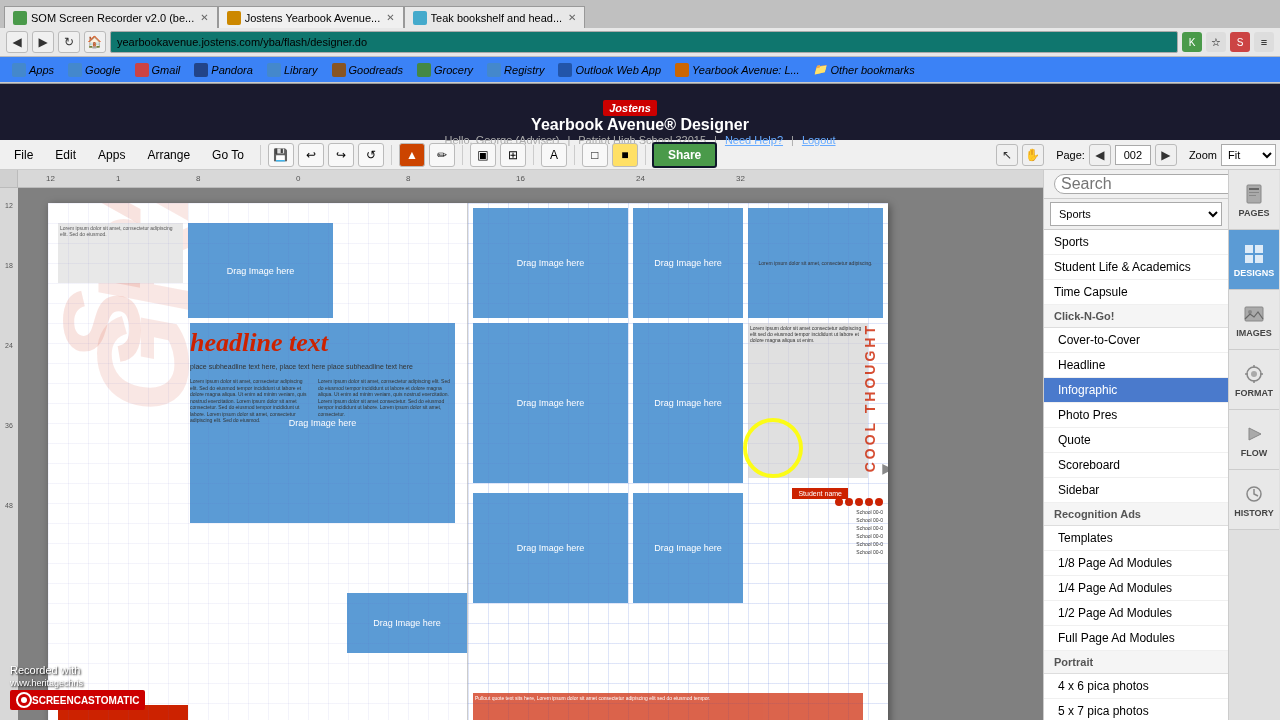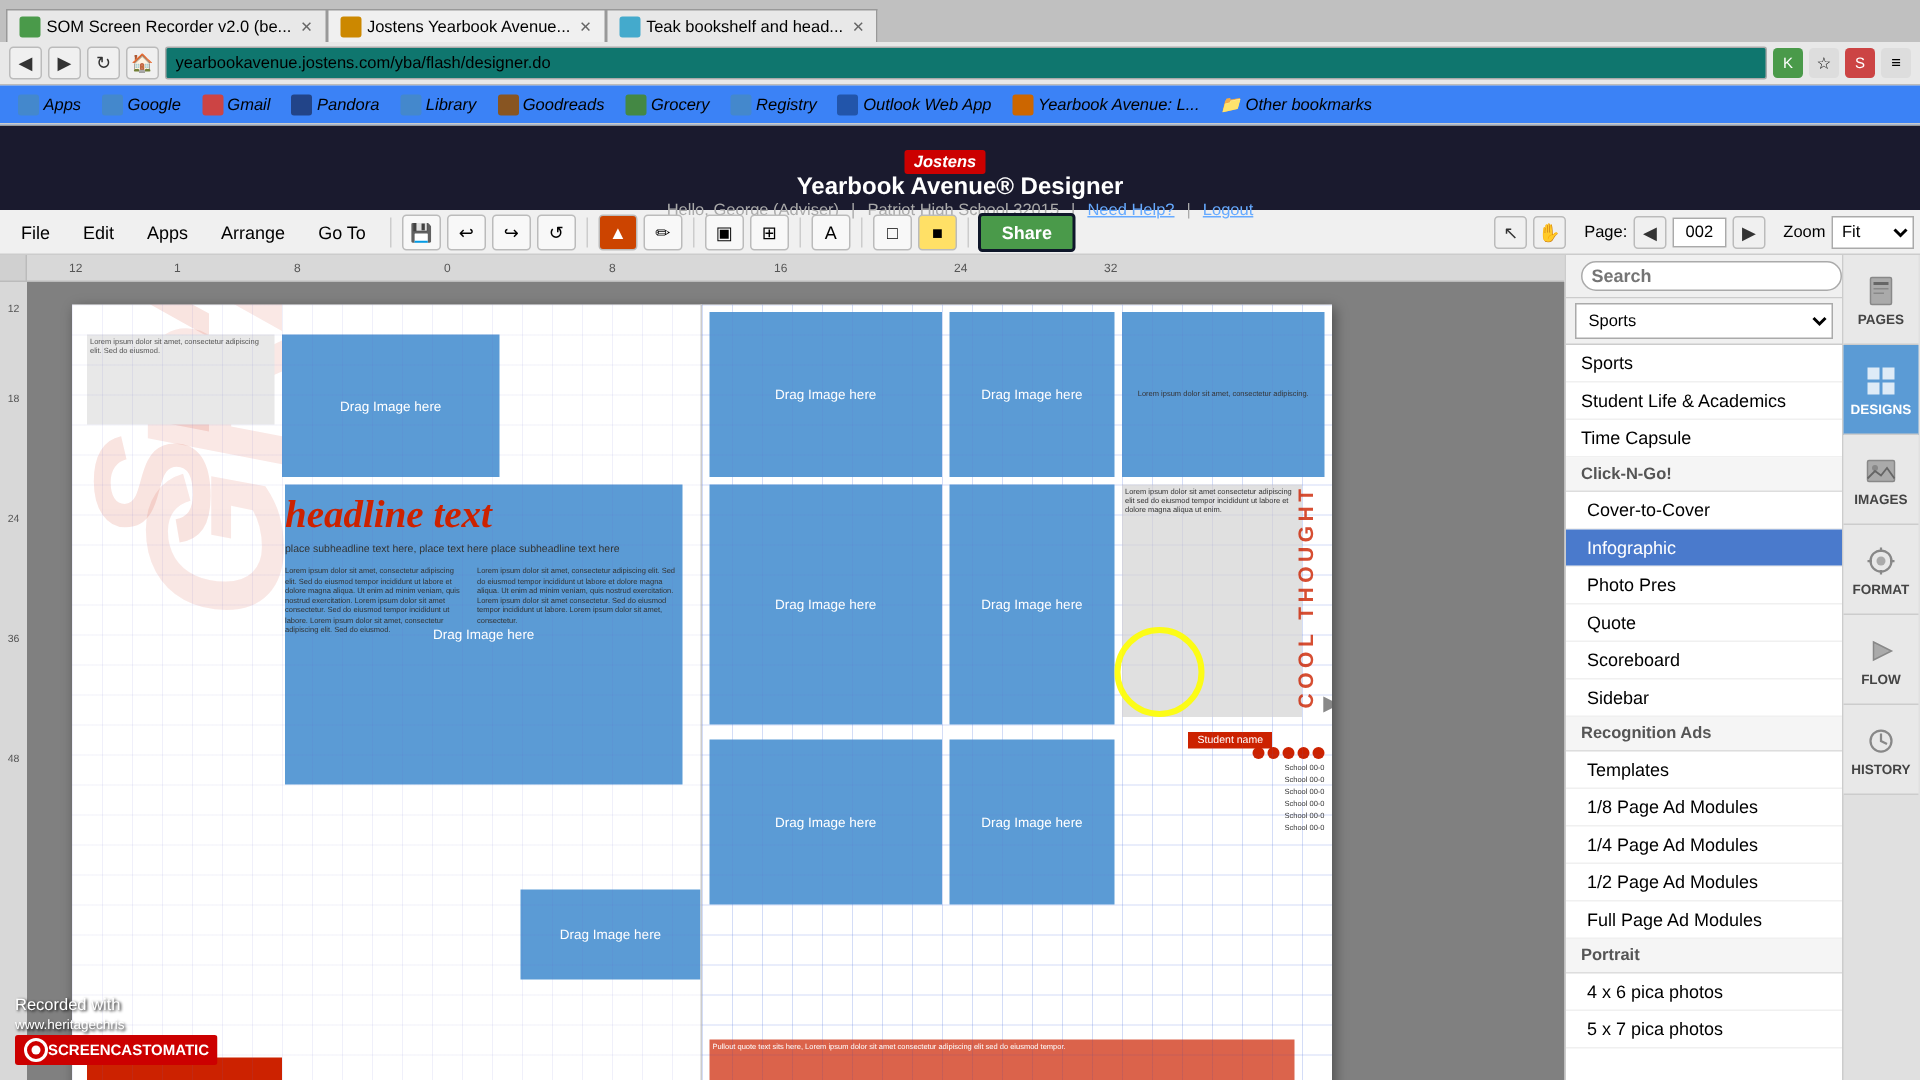--- a/index.html
+++ b/index.html
@@ -343,40 +343,41 @@
     </div>
   </div>
 
   <div style="width:185px; background:#f5f5f5; border-left:1px solid #ccc; display:flex; flex-direction:column; overflow:hidden;">
 
     <div style="padding:4px 6px; background:#f0f0f0; border-bottom:1px solid #ccc; display:flex; align-items:center; gap:4px;">
       <svg width="14" height="14">
           <circle cx="6" cy="6" r="4" stroke="#888" stroke-width="1.5" fill="none"></circle>
           <line x1="9" y1="9" x2="13" y2="13" stroke="#888" stroke-width="1.5"></line>
         </svg>
-      <input type="text" style="flex: 1 1 0%; height: 20px; border: 1px solid rgb(170, 170, 170); border-radius: 10px; padding: 0px 6px; font-size: 12px; font-weight: bold;" placeholder="Search">
+      <input type="text" style="flex: 1 1 0%; height: 20px; border: 1px solid rgb(170, 170, 170); border-radius: 10px; padding: 0px 6px; font-size: 16px;" placeholder="Search">
     </div>
 
     <div style="padding:3px 6px; background:#f0f0f0; border-bottom:1px solid #ccc;">
       <div style="position:relative; display:flex; align-items:center;">
         <select style="width:100%; height:24px; border:1px solid #aaa; font-size:11px; background:white; padding:0 4px; appearance:auto;">
           <option>Sports</option>
           <option>Student Life &amp; Academics</option>
           <option>Time Capsule</option>
           <option>Portrait</option>
         </select>
       </div>
     </div>
 
     <div style="flex:1; overflow-y:auto; background:white;">
       <div class="dropdown-item">Sports</div>
       <div class="dropdown-item">Student Life &amp; Academics</div>
       <div class="dropdown-item">Time Capsule</div>
       <div class="dropdown-category">Click-N-Go!</div>
       <div class="dropdown-subitem">Cover-to-Cover</div>
+      <div class="dropdown-subitem">Headline</div>
       <div class="dropdown-subitem dropdown-item active">Infographic</div>
       <div class="dropdown-subitem">Photo Pres</div>
       <div class="dropdown-subitem">Quote</div>
       <div class="dropdown-subitem">Scoreboard</div>
       <div class="dropdown-subitem">Sidebar</div>
       <div class="dropdown-category">Recognition Ads</div>
       <div class="dropdown-subitem">Templates</div>
       <div class="dropdown-subitem">1/8 Page Ad Modules</div>
       <div class="dropdown-subitem">1/4 Page Ad Modules</div>
       <div class="dropdown-subitem">1/2 Page Ad Modules</div>

